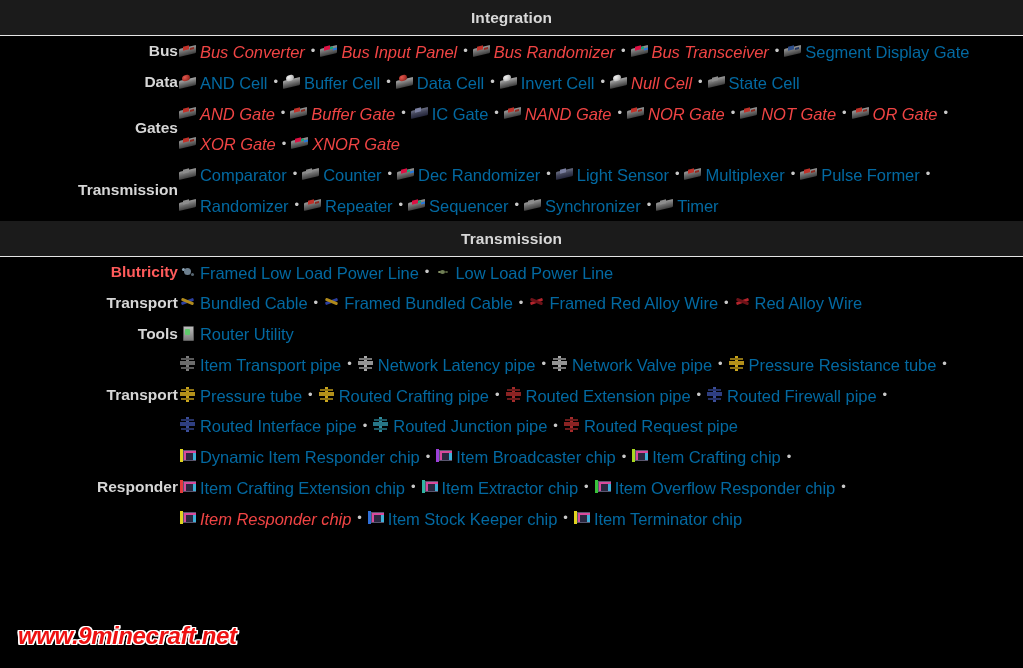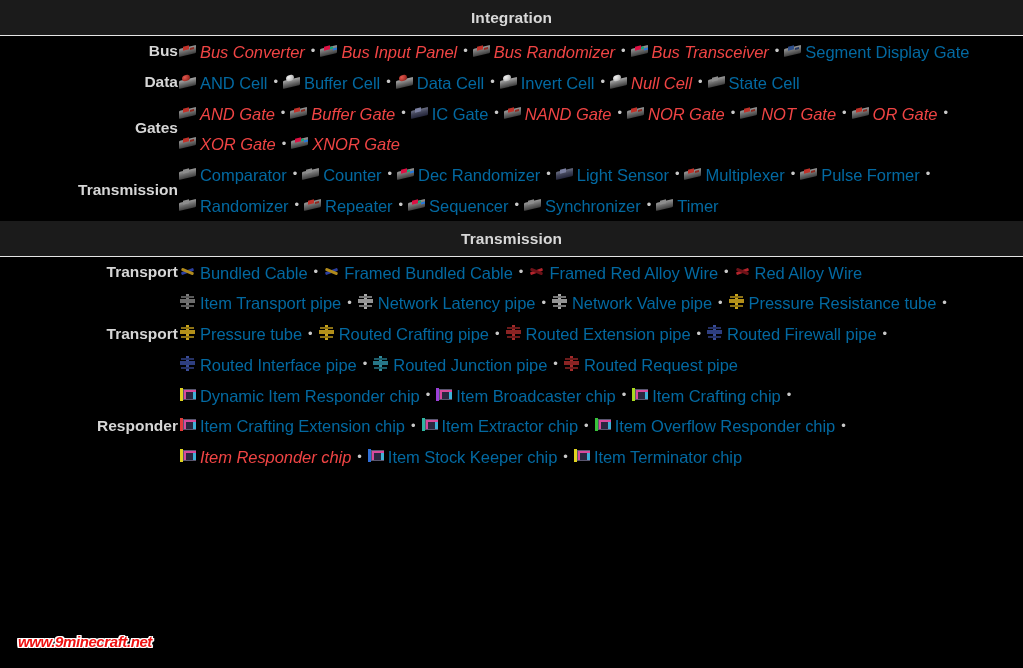--- a/index.html
+++ b/index.html
@@ -230,21 +230,21 @@
   .spr.cell.white::after { background: radial-gradient(circle at 35% 35%, #efefef 0%, #b9b9b9 70%, #7a7a7a 100%); }
 
   
   .watermark {
     position: absolute;
     left: 18px;
     bottom: 18px;
     font-family: "Liberation Sans", sans-serif;
     font-weight: bold;
     font-style: italic;
-    font-size: 15px;
+    font-size: 24px;
     color: #ee1111;
     letter-spacing: -0.4px;
     text-shadow:
       -1.4px -1.4px 0 #ffffff,  1.4px -1.4px 0 #ffffff,
       -1.4px  1.4px 0 #ffffff,  1.4px  1.4px 0 #ffffff,
       -1.4px 0 0 #ffffff, 1.4px 0 0 #ffffff,
        0 -1.4px 0 #ffffff, 0 1.4px 0 #ffffff;
     z-index: 40;
     white-space: nowrap;
     pointer-events: none;
@@ -273,22 +273,30 @@
           <tr>
             <td class="rowlabel">Transmission</td>
             <td class="rowitems"><span class="item"><span class="spr gate plain"></span><span class="lnk red">Comparator</span></span><span class="sep">•</span><span class="item"><span class="spr gate plain"></span><span class="lnk red">Counter</span></span><span class="sep">•</span><span class="item"><span class="spr gate colorful"></span><span class="lnk red">Dec Randomizer</span></span><span class="sep">•</span><span class="item"><span class="spr gate dark"></span><span class="lnk red">Light Sensor</span></span><span class="sep">•</span><span class="item"><span class="spr gate"></span><span class="lnk red">Multiplexer</span></span><span class="sep">•</span><span class="item"><span class="spr gate"></span><span class="lnk red">Pulse Former</span></span><span class="sep">•</span><span class="item"><span class="spr gate plain"></span><span class="lnk red">Randomizer</span></span><span class="sep">•</span><span class="item"><span class="spr gate"></span><span class="lnk red">Repeater</span></span><span class="sep">•</span><span class="item"><span class="spr gate colorful"></span><span class="lnk red">Sequencer</span></span><span class="sep">•</span><span class="item"><span class="spr gate plain"></span><span class="lnk red">Synchronizer</span></span><span class="sep">•</span><span class="item"><span class="spr gate plain"></span><span class="lnk red">Timer</span></span></td>
           </tr>
         </tbody>
       </table>
       <div class="section-header">Transmission</div>
       <table class="index">
         <tbody>
           <tr>
+            <td class="rowlabel accent">Blutricity</td>
+            <td class="rowitems"><span class="item"><span class="spr power"></span><span class="lnk red">Framed Low Load Power Line</span></span><span class="sep">•</span><span class="item"><span class="spr power tiny"></span><span class="lnk red">Low Load Power Line</span></span></td>
+          </tr>
+          <tr>
             <td class="rowlabel">Transport</td>
             <td class="rowitems"><span class="item"><span class="spr wire bundle"></span><span class="lnk red">Bundled Cable</span></span><span class="sep">•</span><span class="item"><span class="spr wire bundle"></span><span class="lnk red">Framed Bundled Cable</span></span><span class="sep">•</span><span class="item"><span class="spr wire"></span><span class="lnk red">Framed Red Alloy Wire</span></span><span class="sep">•</span><span class="item"><span class="spr wire"></span><span class="lnk red">Red Alloy Wire</span></span></td>
+          </tr>
+          <tr>
+            <td class="rowlabel">Tools</td>
+            <td class="rowitems"><span class="item"><span class="spr tool"></span><span class="lnk red">Router Utility</span></span></td>
           </tr>
           <tr>
             <td class="rowlabel">Transport</td>
             <td class="rowitems"><span class="item"><span class="spr pipe"></span><span class="lnk red">Item Transport pipe</span></span><span class="sep">•</span><span class="item"><span class="spr pipe ltgray"></span><span class="lnk red">Network Latency pipe</span></span><span class="sep">•</span><span class="item"><span class="spr pipe ltgray"></span><span class="lnk red">Network Valve pipe</span></span><span class="sep">•</span><span class="item"><span class="spr pipe gold"></span><span class="lnk red">Pressure Resistance tube</span></span><span class="sep">•</span><span class="item"><span class="spr pipe gold"></span><span class="lnk red">Pressure tube</span></span><span class="sep">•</span><span class="item"><span class="spr pipe gold"></span><span class="lnk red">Routed Crafting pipe</span></span><span class="sep">•</span><span class="item"><span class="spr pipe crimson"></span><span class="lnk red">Routed Extension pipe</span></span><span class="sep">•</span><span class="item"><span class="spr pipe navy"></span><span class="lnk red">Routed Firewall pipe</span></span><span class="sep">•</span><span class="item"><span class="spr pipe navy"></span><span class="lnk red">Routed Interface pipe</span></span><span class="sep">•</span><span class="item"><span class="spr pipe teal"></span><span class="lnk red">Routed Junction pipe</span></span><span class="sep">•</span><span class="item"><span class="spr pipe crimson"></span><span class="lnk red">Routed Request pipe</span></span></td>
           </tr>
           <tr>
             <td class="rowlabel">Responder</td>
             <td class="rowitems"><span class="item"><span class="spr chip yellow"></span><span class="lnk red">Dynamic Item Responder chip</span></span><span class="sep">•</span><span class="item"><span class="spr chip purple"></span><span class="lnk red">Item Broadcaster chip</span></span><span class="sep">•</span><span class="item"><span class="spr chip lime"></span><span class="lnk red">Item Crafting chip</span></span><span class="sep">•</span><span class="item"><span class="spr chip red"></span><span class="lnk red">Item Crafting Extension chip</span></span><span class="sep">•</span><span class="item"><span class="spr chip teal"></span><span class="lnk red">Item Extractor chip</span></span><span class="sep">•</span><span class="item"><span class="spr chip green"></span><span class="lnk red">Item Overflow Responder chip</span></span><span class="sep">•</span><span class="item"><span class="spr chip yellow"></span><span class="lnk blue">Item Responder chip</span></span><span class="sep">•</span><span class="item"><span class="spr chip blue"></span><span class="lnk red">Item Stock Keeper chip</span></span><span class="sep">•</span><span class="item"><span class="spr chip yellow"></span><span class="lnk red">Item Terminator chip</span></span></td>
           </tr>
         </tbody>

